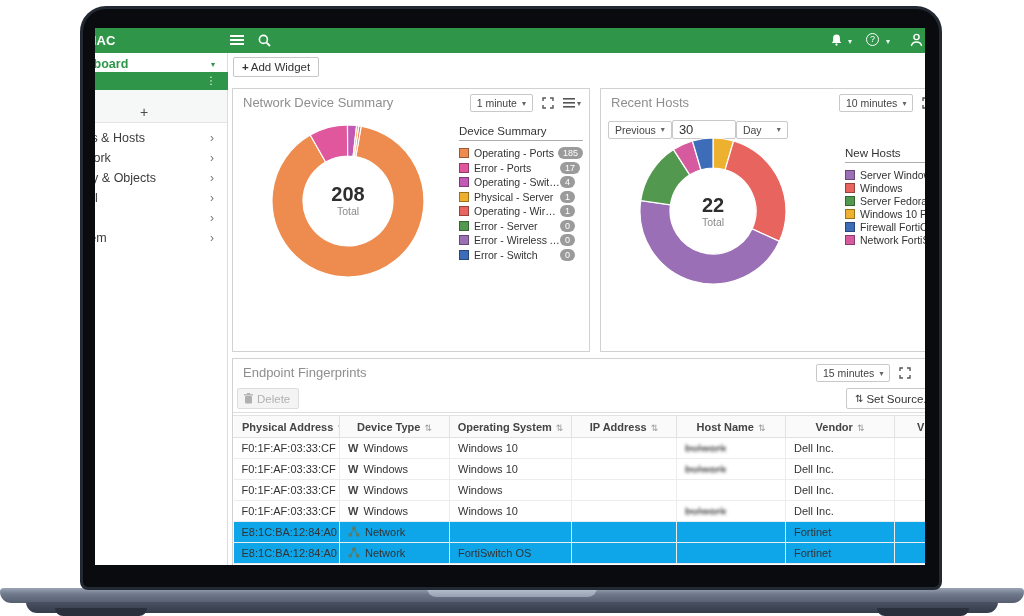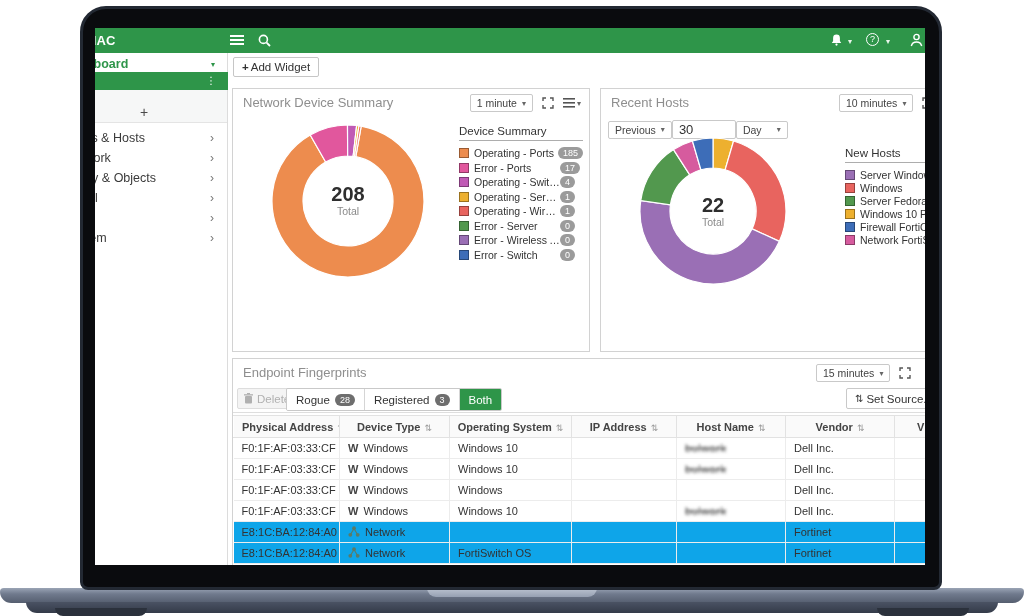--- a/index.html
+++ b/index.html
@@ -244,21 +244,21 @@
                   <span class="ll">Error - Ports</span>
                   <span class="badge">17</span>
                 </div>
                 <div class="legend-row">
                   <span class="sw" style="background: rgb(192, 90, 181);"></span>
                   <span class="ll">Operating - Switch</span>
                   <span class="badge">4</span>
                 </div>
                 <div class="legend-row">
                   <span class="sw" style="background: rgb(237, 176, 47);"></span>
-                  <span class="ll">Operating - Server</span>
+                  <span class="ll">Physical - Server</span>
                   <span class="badge">1</span>
                 </div>
                 <div class="legend-row">
                   <span class="sw" style="background: rgb(232, 100, 95);"></span>
                   <span class="ll">Operating - Wireless...</span>
                   <span class="badge">1</span>
                 </div>
                 <div class="legend-row">
                   <span class="sw" style="background: rgb(82, 152, 78);"></span>
                   <span class="ll">Error - Server</span>
@@ -368,33 +368,20 @@
           </div>
           <div class="ep-toolbar">
             <span class="btn-delete">
               <svg width="9" height="11" viewBox="0 0 9 11">
                   <rect x="1" y="3" width="7" height="7.5" rx="1" fill="#b0b0b0"></rect>
                   <rect x="0" y="1.2" width="9" height="1.3" fill="#b0b0b0"></rect>
                   <rect x="3" y="0" width="3" height="1.2" fill="#b0b0b0"></rect>
                 </svg>
               <span>Delete</span>
             </span>
-            <span class="seg-group">
-                <span class="seg-btn">
-                  <span>Rogue</span>
-                  <span class="badge">28</span>
-                </span>
-                <span class="seg-btn">
-                  <span>Registered</span>
-                  <span class="badge">3</span>
-                </span>
-                <span class="seg-btn active">
-                  <span>Both</span>
-                </span>
-              </span>
             <span class="btn-setsource">
               <span style="font-size:10px; color:#333;">⇅</span>
               <span>Set Source...</span>
             </span>
           </div>
           <table class="ep-table">
             <colgroup>
               <col style="width:106px">
                 <col style="width:110px">
                 <col style="width:122px">

